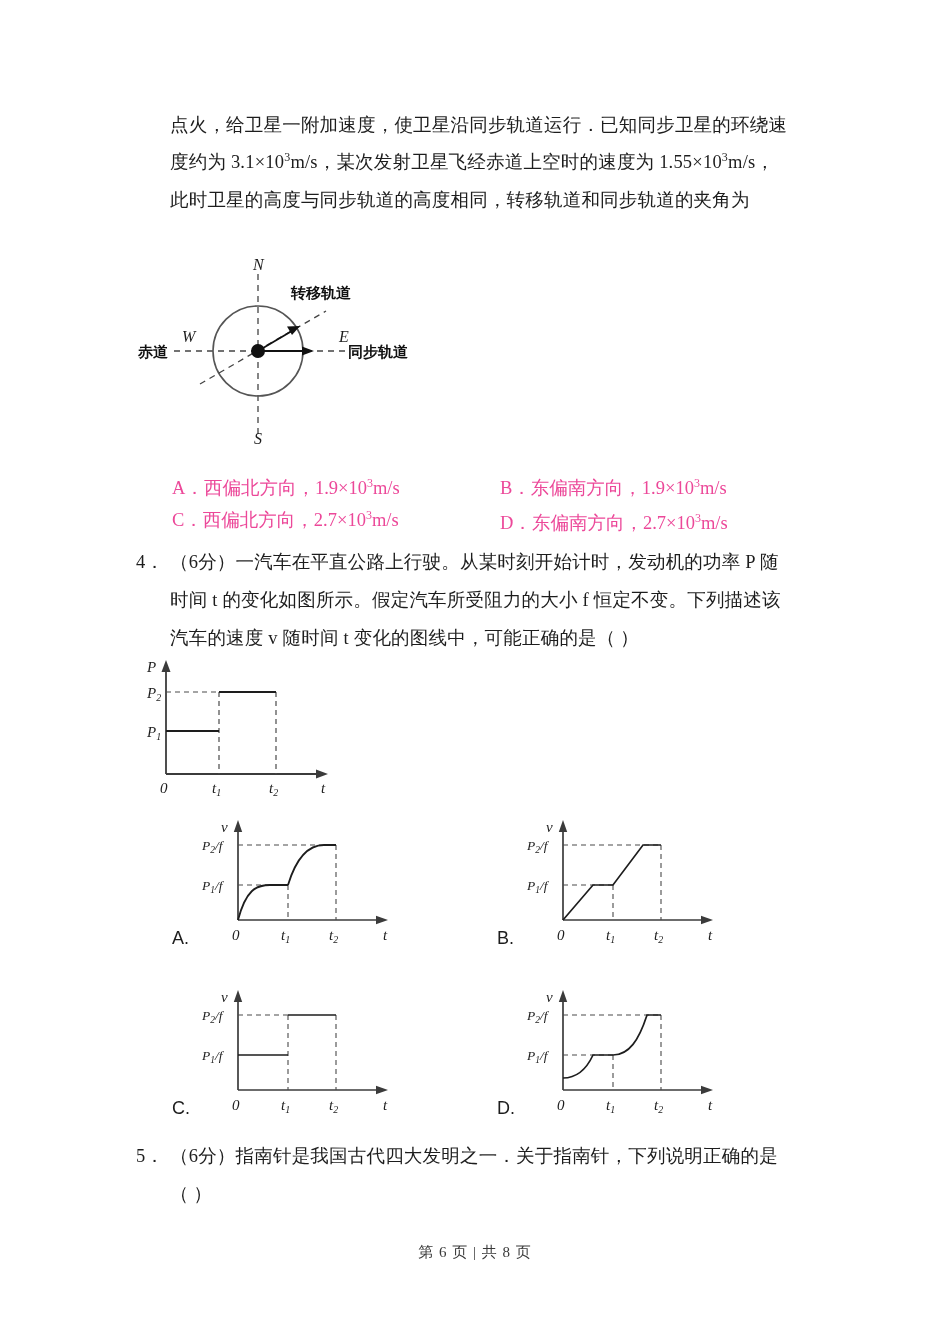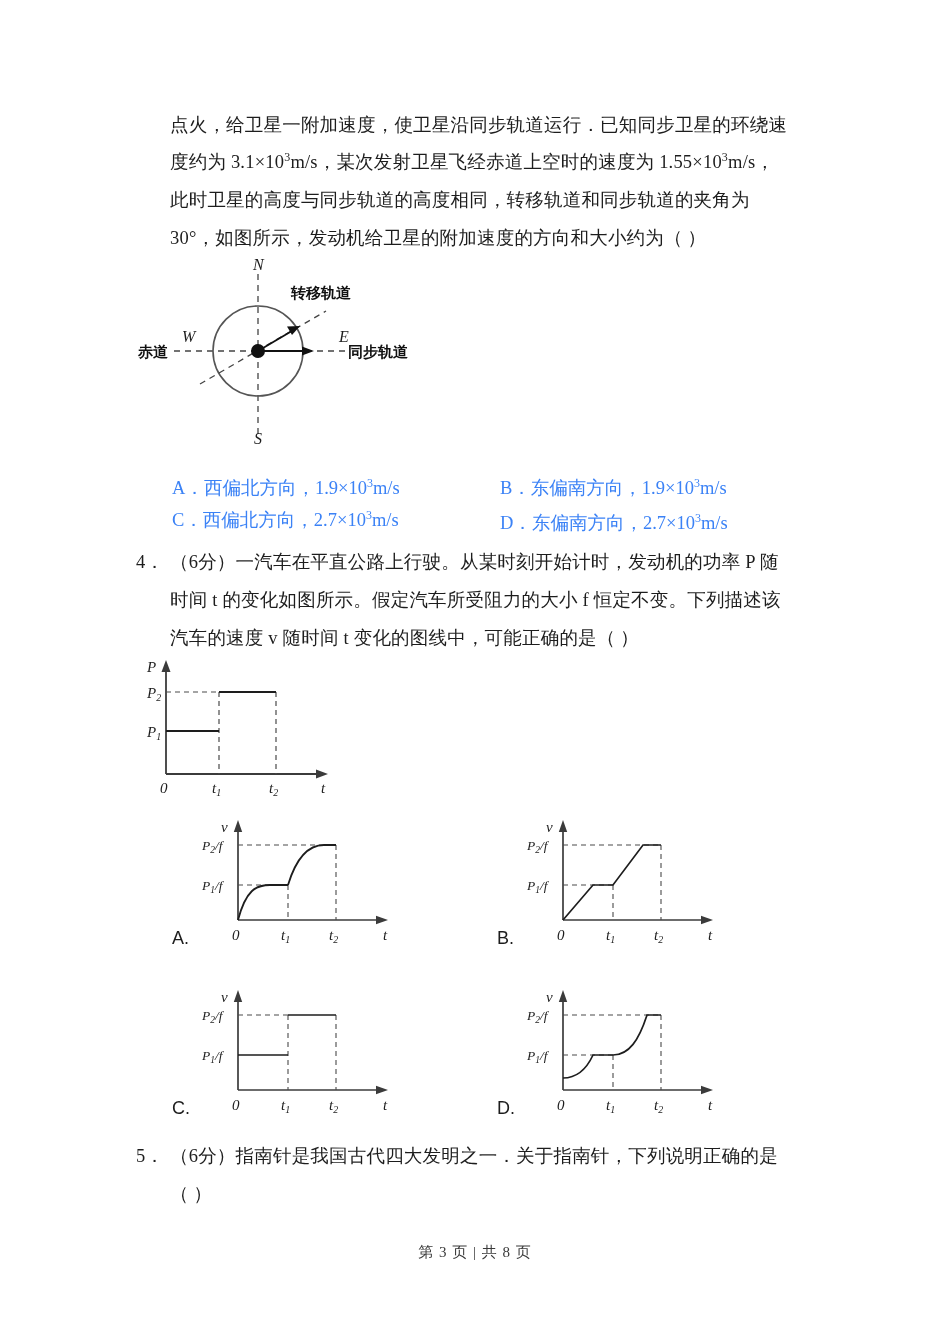--- a/index.html
+++ b/index.html
@@ -41,21 +41,21 @@
   .sup {
     font-size: 12px;
     vertical-align: super;
     line-height: 0;
   }
   .opt {
     position: absolute;
     font-size: 18.5px;
     line-height: 20px;
     white-space: nowrap;
-    color: #3b82f6;
+    color: #ec4899;
   }
   .footer {
     position: absolute;
     width: 950px;
     text-align: center;
     font-size: 15px;
     color: #3a3a3a;
     letter-spacing: 1px;
   }
 
@@ -103,21 +103,20 @@
 <body>
 
 <div class="page">
 
   <div class="qline" style="left:170px; top:115px;">点火，给卫星一附加速度，使卫星沿同步轨道运行．已知同步卫星的环绕速</div>
 
   <div class="qline" style="left:170px; top:152px;"><span>度约为 3.1×10</span><span class="sup">3</span><span>m/s，某次发射卫星飞经赤道上空时的速度为 1.55×10</span><span class="sup">3</span><span>m/s，</span></div>
 
   <div class="qline" style="left:170px; top:190px;">此时卫星的高度与同步轨道的高度相同，转移轨道和同步轨道的夹角为</div>
 
-  <div class="qline" style="left:170px; top:228px;">30°，如图所示，发动机给卫星的附加速度的方向和大小约为（      ）</div>
 
   <div class="fig" style="left:130px; top:258px;">
     <svg width="330" height="190" viewBox="0 0 330 190">
 
       <line x1="128" y1="16" x2="128" y2="176" stroke="#444" stroke-width="1.3" stroke-dasharray="6,5"></line>
 
       <line x1="44" y1="93" x2="218" y2="93" stroke="#444" stroke-width="1.3" stroke-dasharray="6,5"></line>
 
       <circle cx="128" cy="93" r="45" fill="none" stroke="#555" stroke-width="1.6"></circle>
 
@@ -278,15 +277,15 @@
       <text class="axlab" x="129" y="128">t<tspan font-size="10" dy="3">2</tspan></text>
       <text class="axlab" x="21" y="20">v</text>
       <text class="axlab" x="183" y="128">t</text>
     </svg>
   </div>
 
   <div class="qnum" style="left:136px; top:1146px;">5．</div>
   <div class="qline" style="left:170px; top:1146px;">（6分）指南针是我国古代四大发明之一．关于指南针，下列说明正确的是</div>
   <div class="qline" style="left:170px; top:1184px;">（      ）</div>
 
-  <div class="footer" style="top:1243px;">第 3 页  |  共 8 页</div>
+  <div class="footer" style="top:1243px;">第 6 页  |  共 8 页</div>
 
 </div>
 
 </body></html>

